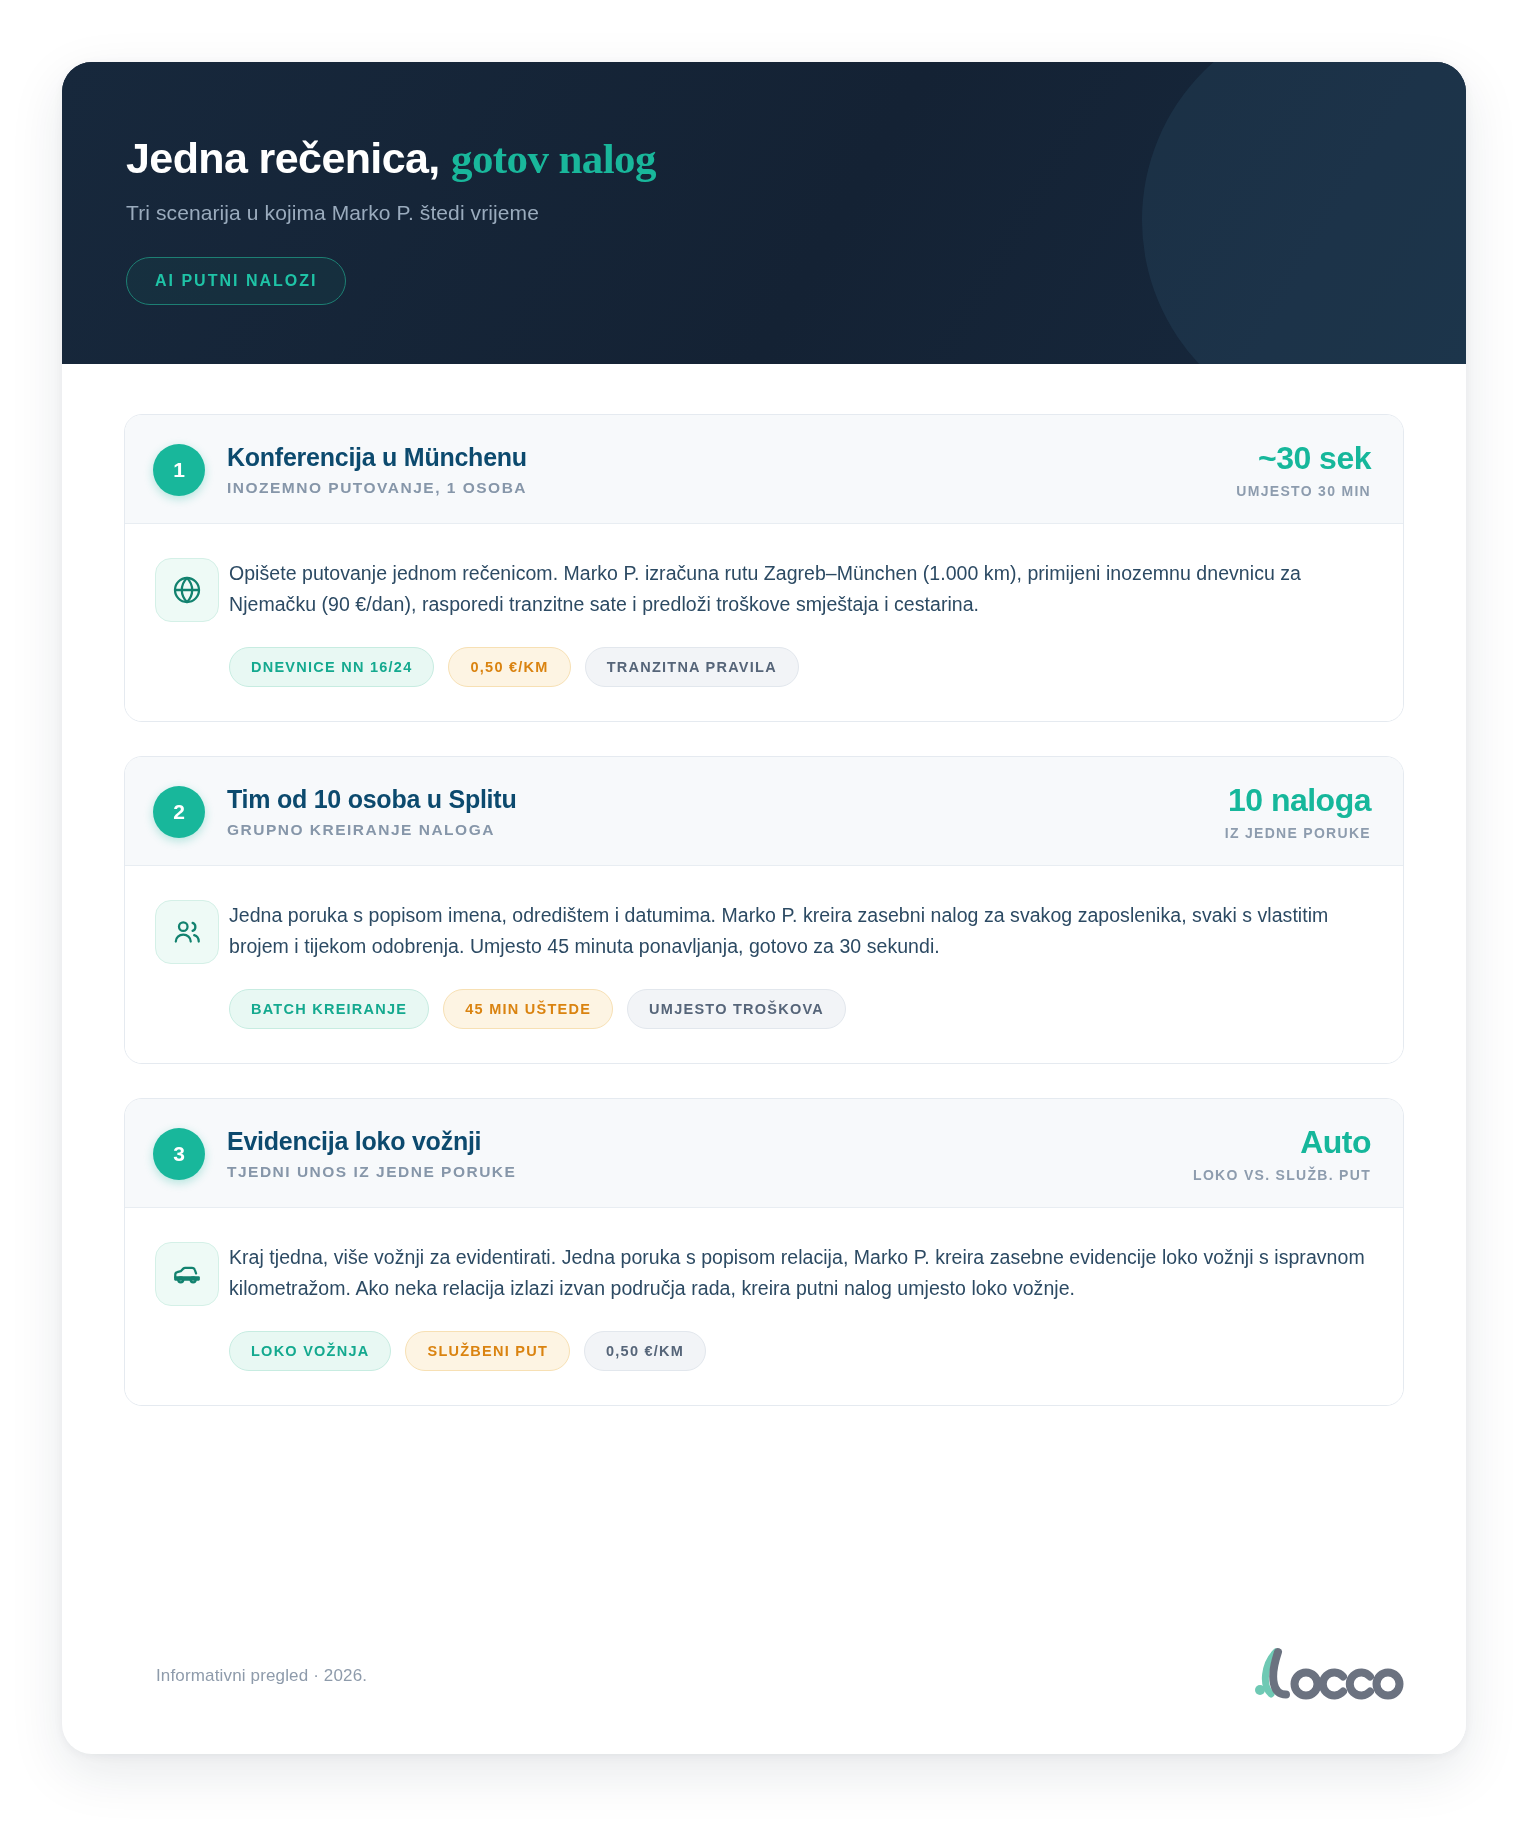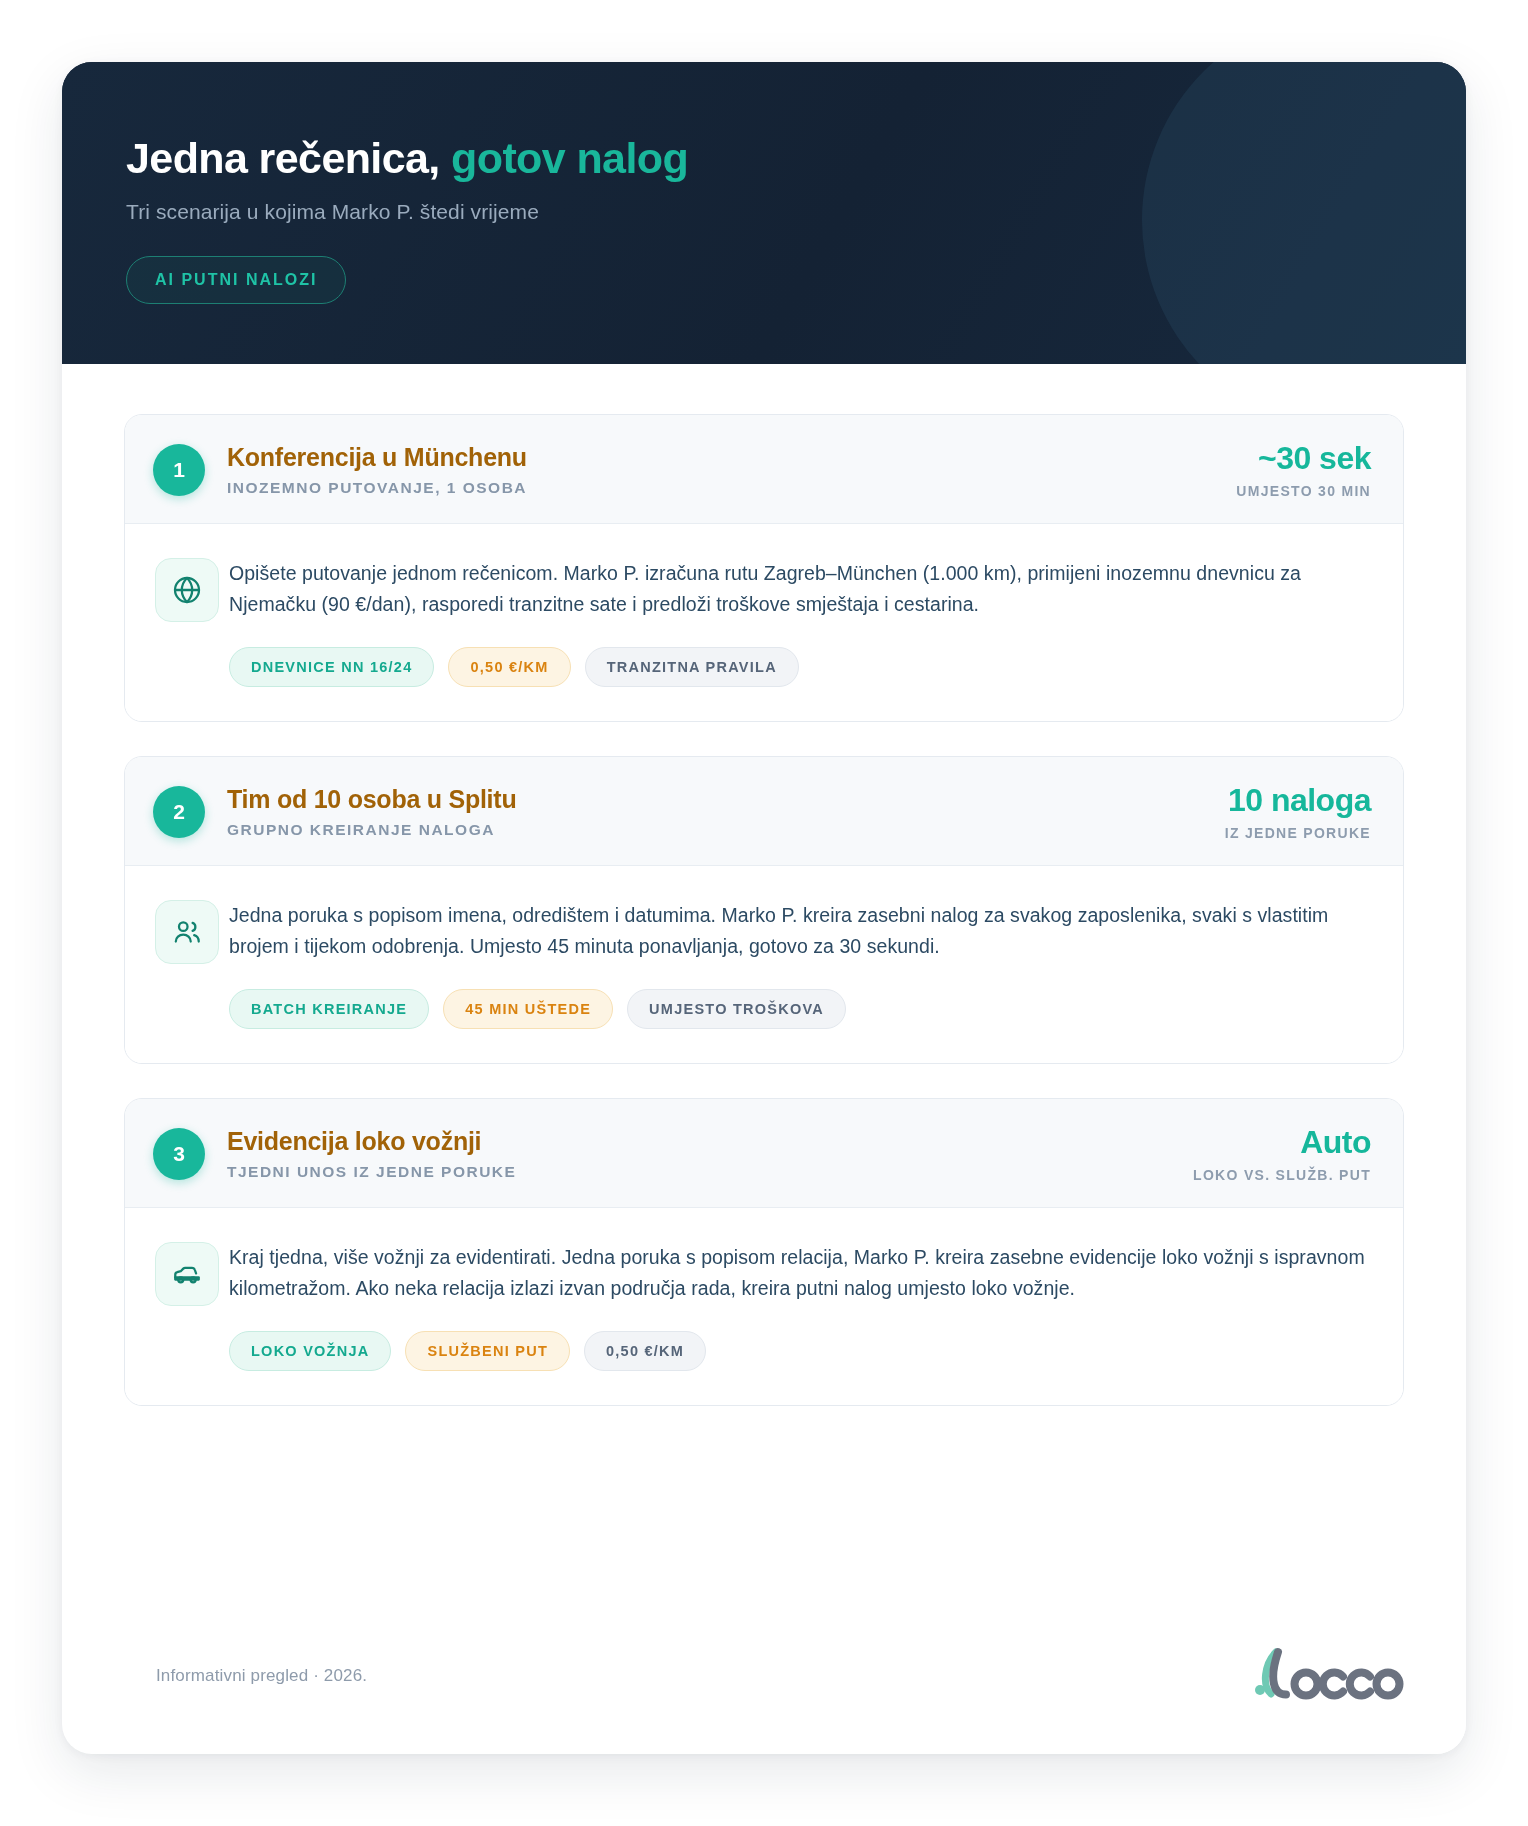--- a/index.html
+++ b/index.html
@@ -57,21 +57,21 @@
   .hero-inner { position: relative; z-index: 2; }
 
   .hero-title {
     font-size: 43px;
     font-weight: 700;
     letter-spacing: -0.6px;
     color: #ffffff;
     line-height: 1.12;
     margin-bottom: 18px;
   }
-  .hero-title .accent { color: #19b79b; }
+  .hero-title .accent { color: #19b79b; font-family: Liberation Serif, serif; }
 
   .hero-sub {
     font-size: 21px;
     color: #9aabbd;
     font-weight: 400;
     letter-spacing: 0.1px;
     margin-bottom: 32px;
   }
 
   .hero-pill {
@@ -121,21 +121,21 @@
     font-weight: 700;
     display: flex; align-items: center; justify-content: center;
     box-shadow: 0 3px 10px rgba(24,183,155,0.30);
     margin-right: 22px;
   }
 
   .head-text { flex: 1 1 auto; min-width: 0; }
   .card-title {
     font-size: 25px;
     font-weight: 700;
-    color: #a16207;
+    color: #0c4a6e;
     letter-spacing: -0.25px;
     line-height: 1.2;
     margin-bottom: 7px;
   }
   .card-kicker {
     font-size: 15.5px;
     font-weight: 700;
     color: #8696a9;
     letter-spacing: 1.5px;
   }

